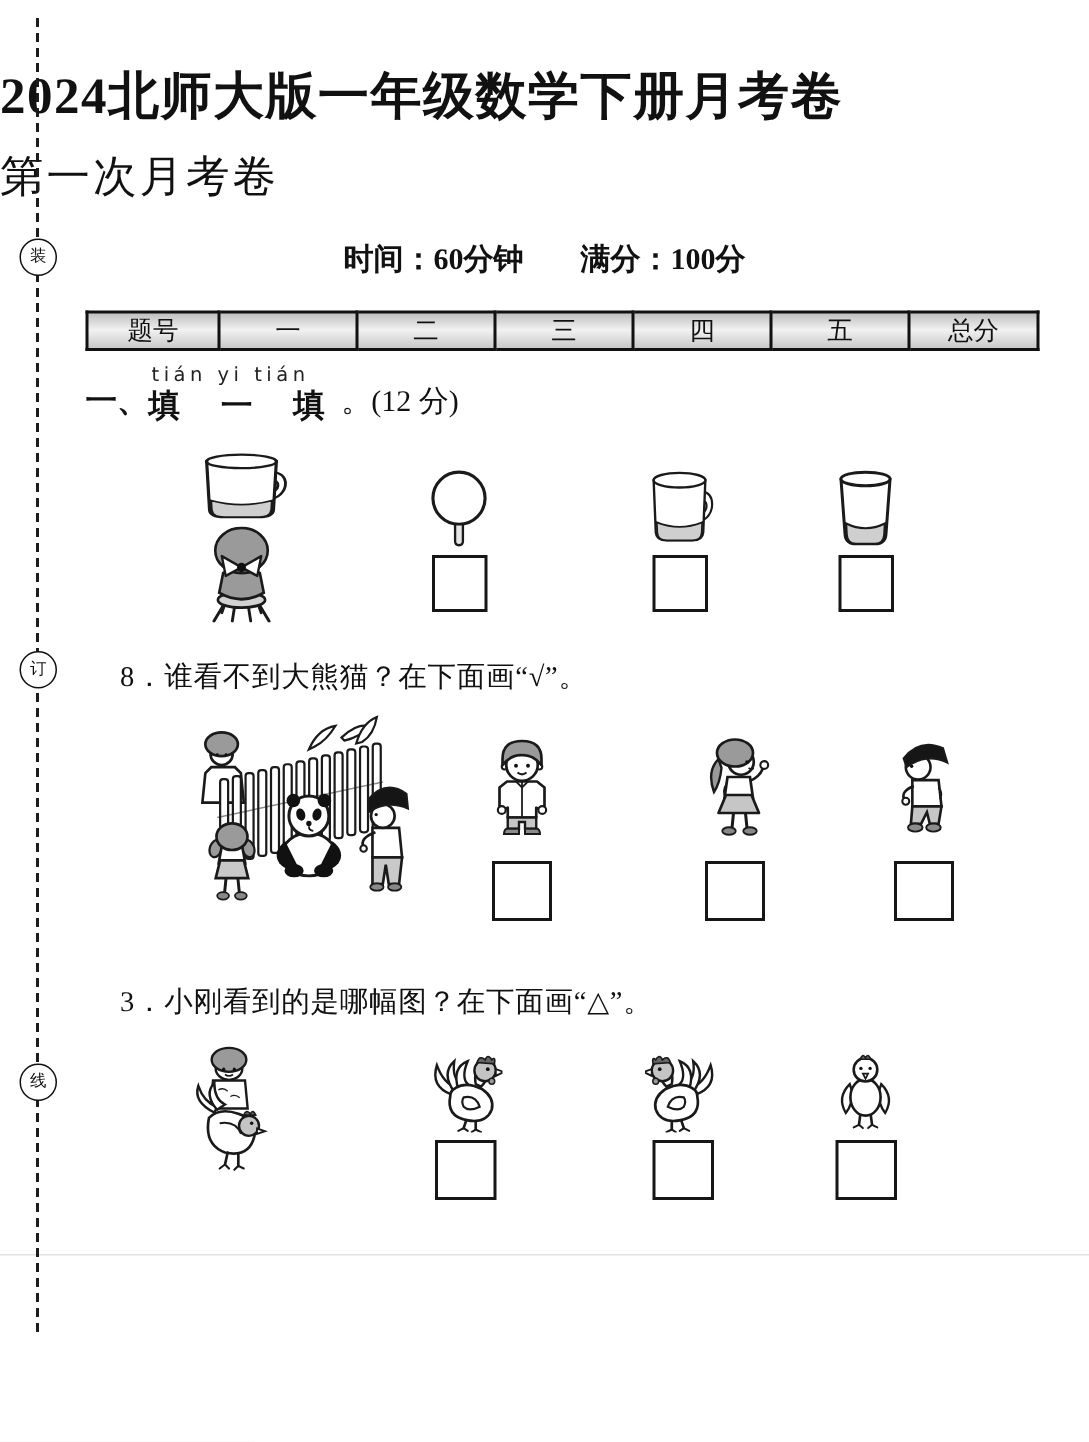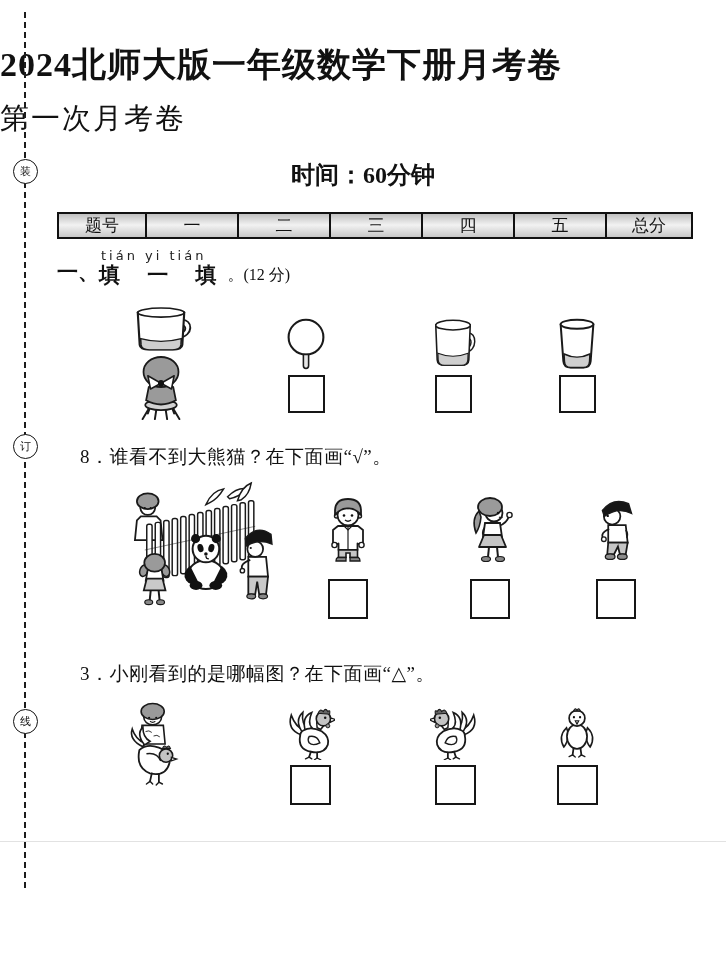--- a/index.html
+++ b/index.html
@@ -21,41 +21,41 @@
   .binding-char {
     position:absolute; left:13px; width:25px; height:25px;
     border:1.6px solid #111; border-radius:50%;
     background:#fff; display:flex; align-items:center; justify-content:center;
     font-size:11px; line-height:1; z-index:2;
   }
   .bc1{top:159px;} .bc2{top:434px;} .bc3{top:709px;}
   
   .title { margin-top:42px; text-align:left; font-size:34px; font-weight:bold; letter-spacing:1px; line-height:1.35;}
   .subtitle { margin-top:12px; font-size:29px; font-weight:normal; letter-spacing:2px; line-height:1.3;}
-  .meta { margin-top:22px; display:flex; justify-content:center; gap:38px; font-size:24px; font-weight:bold; line-height:1.3;}
+  .meta { margin-top:22px; display:flex; justify-content:center; gap:38px; font-size:20px; font-weight:bold; line-height:1.3;}
   
   table.score {
     margin:21px 0 0 57px; width:634px;
     border-collapse:collapse; table-layout:fixed;
     border:2.5px solid #111;
   }
   table.score td {
     border:2px solid #111; height:23px;
     text-align:center; vertical-align:middle;
     font-size:17px;
   }
   td.shaded { background:linear-gradient(180deg,#c0c0c0 0%,#f2f2f2 48%,#c8c8c8 100%); }
   col.c-first{width:88px;} col.c-mid{width:92px;} col.c-last{width:86px;}
   
   .section-head { margin:10px 0 0 57px; display:flex; align-items:flex-end; line-height:1;}
   .sec-num { font-size:21px; font-weight:bold; padding-bottom:3px;}
   .ruby { display:inline-flex; flex-direction:column; align-items:flex-start;}
   .pinyin { font-family:"DejaVu Sans","Liberation Sans",sans-serif; font-size:13px; letter-spacing:3px; color:#222; padding-left:2px;}
   .hanzi { font-size:21px; font-weight:bold; letter-spacing:11px; margin-top:3px;}
-  .sec-suffix { font-size:16px; padding-bottom:3px;}
+  .sec-suffix { font-size:20px; padding-bottom:3px;}
   
   .qtext { padding-left:80px; font-size:19px; line-height:25px; letter-spacing:0.5px;}
   .qt1{ margin-top:18px;} .qt2{ margin-top:16px;} .qt3{ margin-top:42px;}
   .figrow { position:relative; width:726px;}
   .row1 { margin-top:20px; height:122px;}
   .row2 { margin-top:10px; height:140px;}
   .row3 { margin-top:14px; height:104px;}
   .col { position:absolute; top:0; display:flex; flex-direction:column; align-items:center;}
   .optcol { width:80px; }
   .figbox { display:flex; flex-direction:column; align-items:center; justify-content:flex-end;}
@@ -88,20 +88,21 @@
       <span>订</span>
     </div>
   <div class="binding-char bc3">
       <span>线</span>
     </div>
 
   <h1 class="title">2024北师大版一年级数学下册月考卷</h1>
   <h2 class="subtitle">第一次月考卷</h2>
   <div class="meta">
     <span>时间：60分钟</span>
+    <span>满分：100分</span>
   </div>
 
   <table class="score">
     <colgroup>
       <col class="c-first">
         <col class="c-mid">
         <col class="c-mid">
         <col class="c-mid">
         <col class="c-mid">
         <col class="c-mid">

